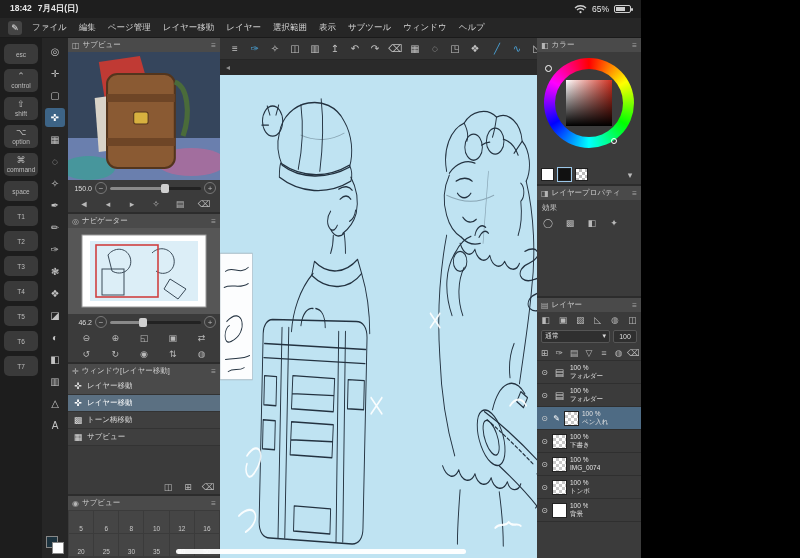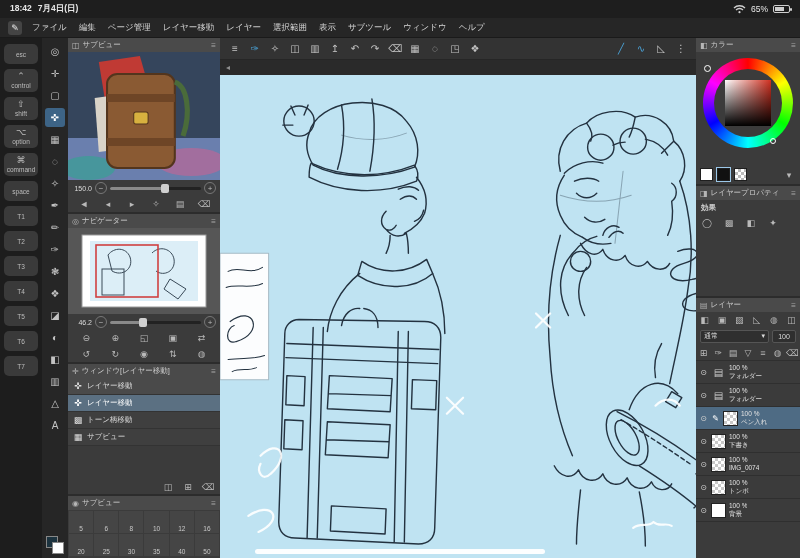--- a/index.html
+++ b/index.html
@@ -1,17 +1,17 @@
 <!DOCTYPE html>
 <html style="--accent: #4aa3d8; --canvas: #bfe3f2; --ink: #233240; --sel: #d04040;"><head>
 <meta charset="utf-8">
 <style>
   html,body{margin:0;padding:0;background:#000;}
   *{box-sizing:border-box;font-family:"Liberation Sans","DejaVu Sans",sans-serif;}
-  .screen{width:800px;height:558px;background:#303030;display:flex;flex-direction:column;overflow:hidden;position:relative;color:#ccc;}
+  .screen{width:641px;height:558px;background:#303030;display:flex;flex-direction:column;overflow:hidden;position:relative;color:#ccc;}
 
   
   .statusbar{height:18px;background:#1e1e1e;display:flex;align-items:center;justify-content:space-between;padding:0 10px;font-size:8.5px;color:#e8e8e8;flex:0 0 auto;}
   .status-left{display:flex;gap:6px;font-weight:bold;}
   .status-right{display:flex;align-items:center;gap:5px;}
   .batt{width:17px;height:8px;border:1px solid #cfcfcf;border-radius:2px;position:relative;}
   .batt i{position:absolute;left:1px;top:1px;bottom:1px;width:62%;background:#cfcfcf;}
   .batt:after{content:"";position:absolute;right:-3px;top:2px;width:2px;height:3px;background:#cfcfcf;border-radius:1px;}
 
   
@@ -83,21 +83,21 @@
   .wheel:before{content:"";position:absolute;inset:11px;border-radius:50%;background:#3b3b3b;}
   .svbox{position:absolute;left:50%;top:51px;transform:translate(-50%,-50%);width:46px;height:46px;background:linear-gradient(to top,#000,rgba(0,0,0,0)),linear-gradient(to right,#fff,#d03020);}
   .hcursor{position:absolute;left:8px;top:13px;width:7px;height:7px;border:1.5px solid #fff;border-radius:50%;}
   .svcursor{position:absolute;right:24px;bottom:40px;width:6px;height:6px;border:1.5px solid #fff;border-radius:50%;}
   .chiprow{position:absolute;left:4px;right:4px;bottom:3px;display:flex;align-items:center;gap:4px;}
   .chip{width:13px;height:13px;border:1px solid #1f1f1f;}
   .chip.white{background:#fff;}
   .chip.black{background:#111;outline:1px solid #9bc7e8;}
   .chip.trans{background:repeating-conic-gradient(#bbb 0 25%,#fff 0 50%) 0 0/6px 6px;}
   .lpbody{height:96px;display:flex;flex-direction:column;flex:0 0 auto;}
-  .effectrow{height:15px;display:flex;align-items:center;padding:0 5px;font-size:7.5px;color:#cfcfcf;font-weight:bold;}
+  .effectrow{height:15px;display:flex;align-items:center;padding:0 5px;font-size:7.5px;color:#cfcfcf;}
   .layers{flex:1;min-height:0;}
   .lctl1{height:15px;display:flex;align-items:center;justify-content:space-around;flex:0 0 auto;}
   .blendrow{height:18px;display:flex;align-items:center;gap:3px;padding:0 4px;flex:0 0 auto;}
   .blendbox{flex:1;height:13px;background:#2f2f2f;border:1px solid #555;border-radius:2px;display:flex;align-items:center;justify-content:space-between;padding:0 3px;font-size:7px;color:#ddd;}
   .opbox{width:24px;height:13px;background:#2f2f2f;border:1px solid #555;border-radius:2px;display:flex;align-items:center;justify-content:center;font-size:7px;color:#ddd;}
   .lctl2{height:16px;display:flex;align-items:center;justify-content:space-around;border-bottom:1px solid #2f2f2f;flex:0 0 auto;}
   .llist{flex:1;overflow:hidden;min-height:0;}
   .lrow{height:23px;display:flex;align-items:center;gap:3px;padding:0 3px;border-bottom:1px solid #2f2f2f;background:#3b3b3b;}
   .lrow.selected{background:#4e6b84;}
   .leye{font-size:8px;color:#cfcfcf;width:9px;text-align:center;}

